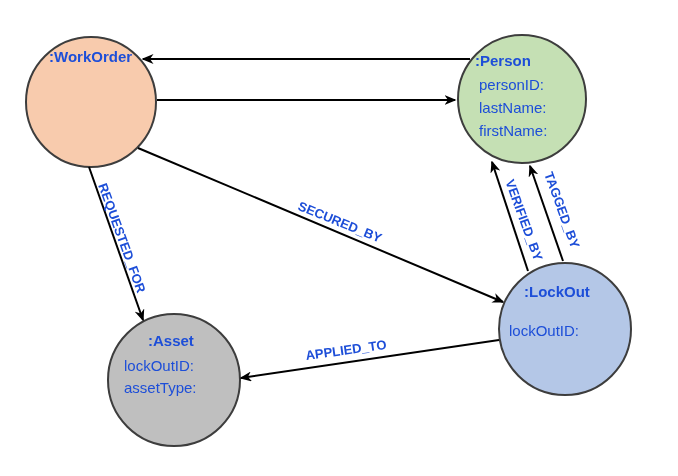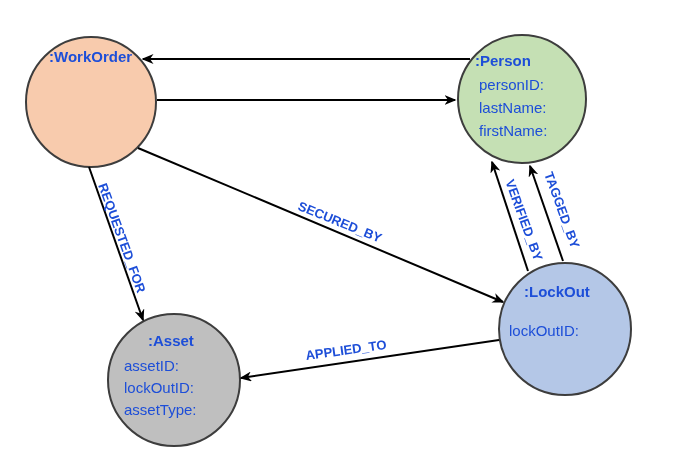--- a/index.html
+++ b/index.html
@@ -87,21 +87,20 @@
   <div class="node n-lockout" style="background-color: rgb(180, 199, 231);">
     <div class="node-title">:LockOut</div>
     <div class="node-props">
       <div>lockOutID:</div>
     </div>
   </div>
 
   <div class="node n-asset" style="background-color: rgb(191, 191, 191);">
     <div class="node-title">:Asset</div>
     <div class="node-props">
-      <div>assetID:</div>
       <div>lockOutID:</div>
       <div>assetType:</div>
     </div>
   </div>
 
   <div class="edge-label el-secured">SECURED_BY</div>
   <div class="edge-label el-requestedfor">REQUESTED_FOR</div>
   <div class="edge-label el-verified">VERIFIED_BY</div>
   <div class="edge-label el-tagged">TAGGED_BY</div>
   <div class="edge-label el-applied">APPLIED_TO</div>

